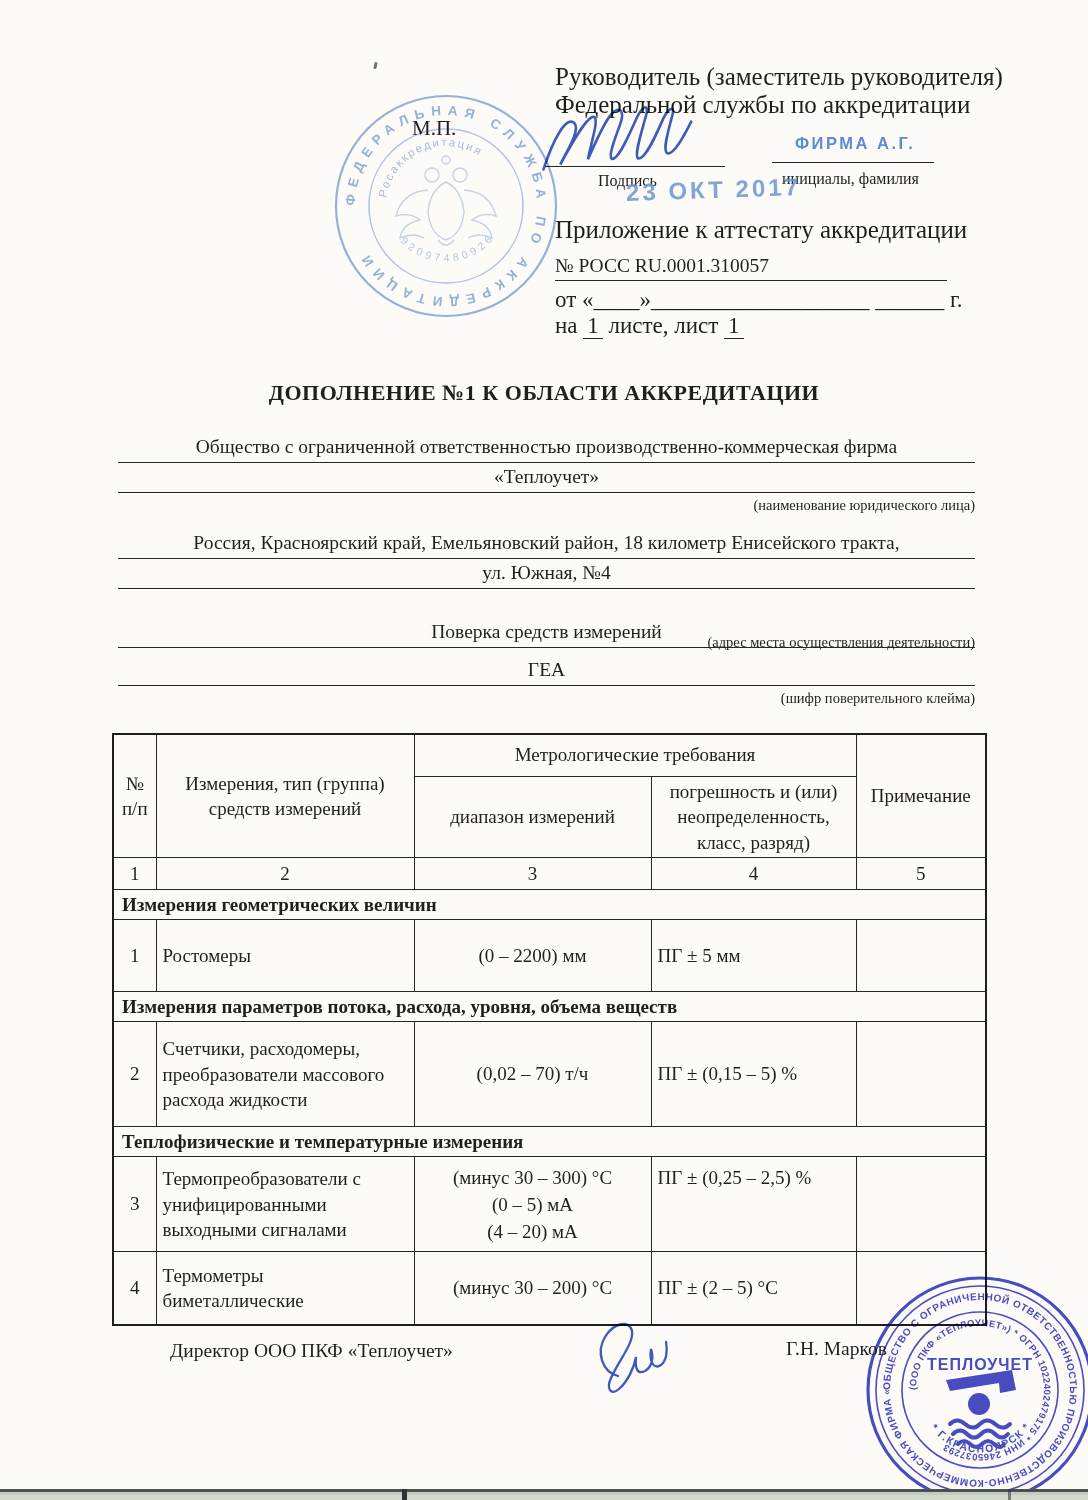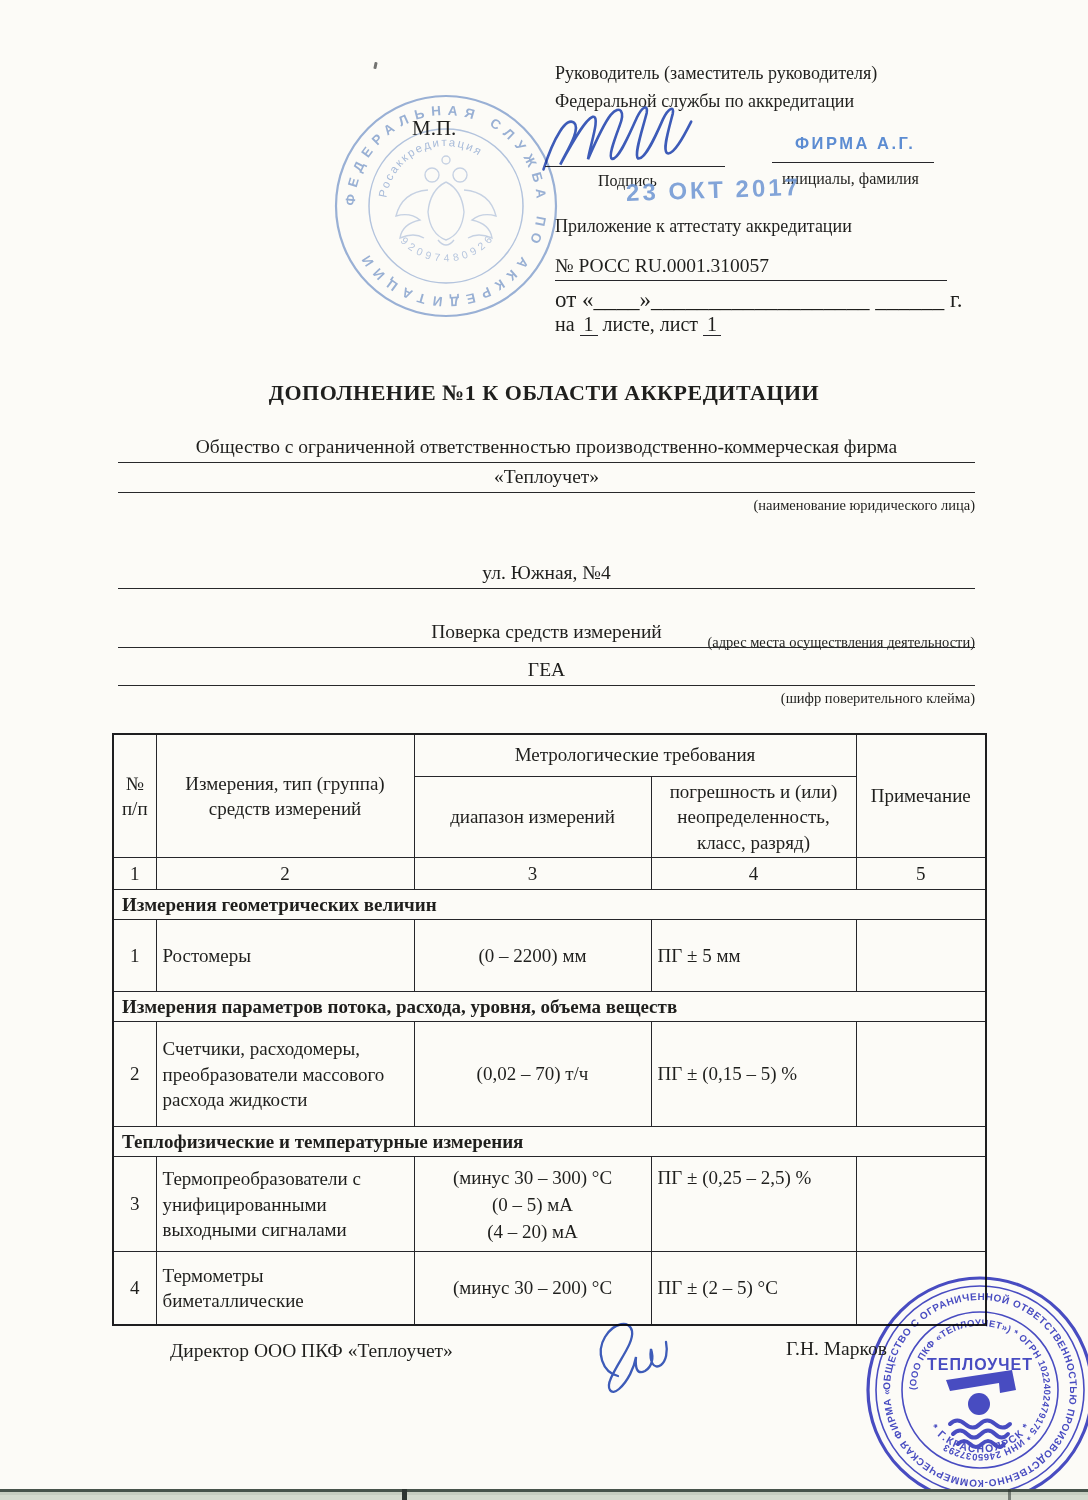--- a/index.html
+++ b/index.html
@@ -4,38 +4,38 @@
 <style>
   html,body{margin:0;padding:0;background:#e8e8e4;}
   .page{
     position:relative;width:1088px;height:1500px;margin:0 auto;
     background:#fcfbf7;overflow:hidden;
     font-family:"Liberation Serif",serif;color:#1f1f1d;
   }
   .speck{position:absolute;background:#2a2a2a;opacity:.65;border-radius:1px;}
 
   
-  .head-line{position:absolute;left:555px;font-size:18px;white-space:nowrap;}
+  .head-line{position:absolute;left:555px;font-size:25px;white-space:nowrap;}
   .sig-line{position:absolute;border-bottom:1.7px solid #26262a;}
   .sig-caption{position:absolute;font-size:16px;}
   .name-stamp{
     position:absolute;left:795px;top:134px;
     font-family:"Liberation Sans",sans-serif;font-weight:bold;
     font-size:16.5px;letter-spacing:2.5px;color:#4f83cf;opacity:.92;
   }
   .date-stamp{
     position:absolute;left:626px;top:176px;
     font-family:"Liberation Sans",sans-serif;font-weight:bold;
     font-size:24px;letter-spacing:3px;color:#6d95d3;opacity:.85;
     transform:rotate(-2deg);white-space:nowrap;
   }
   .num-line{position:absolute;left:555px;top:255px;width:392px;font-size:19.5px;
     border-bottom:1.7px solid #26262a;padding-bottom:3px;white-space:nowrap;}
   .blank-line{position:absolute;left:555px;top:287px;font-size:23px;white-space:nowrap;}
-  .sheet-line{position:absolute;left:555px;top:313px;font-size:20px;white-space:nowrap;}
+  .sheet-line{position:absolute;left:555px;top:313px;font-size:23px;white-space:nowrap;}
   .u-num{border-bottom:1.6px solid #26262a;padding:0 4px;}
   .mp{position:absolute;left:412px;top:116px;font-size:21px;font-weight:normal;z-index:3;}
 
   
   .doc-title{position:absolute;left:0;top:380px;width:1088px;text-align:center;
     font-weight:bold;font-size:22px;letter-spacing:.5px;}
   .rule{position:absolute;left:118px;width:857px;text-align:center;
     font-size:19.5px;border-bottom:1.6px solid #28282a;line-height:30px;height:30px;}
   .cap{position:absolute;left:118px;width:857px;text-align:right;font-size:14.5px;}
 
@@ -137,20 +137,21 @@
     </g>
   </svg>
   <div class="mp">М.П.</div>
 
   <div class="doc-title">ДОПОЛНЕНИЕ №1 К ОБЛАСТИ АККРЕДИТАЦИИ</div>
 
   <div class="rule" style="top:432px;">Общество с ограниченной ответственностью производственно-коммерческая фирма</div>
   <div class="rule" style="top:462px;">«Теплоучет»</div>
   <div class="cap" style="top:497px;">(наименование юридического лица)</div>
 
+  <div class="rule" style="top:528px;">Россия, Красноярский край, Емельяновский район, 18 километр Енисейского тракта,</div>
   <div class="rule" style="top:558px;">ул. Южная, №4</div>
   <div class="cap" style="top:593px;margin-top:41px;">(адрес места осуществления деятельности)</div>
 
   <div class="rule" style="top:617px;">Поверка средств измерений</div>
   <div class="rule" style="top:655px;">ГЕА</div>
   <div class="cap" style="top:690px;">(шифр поверительного клейма)</div>
 
   <table class="acc">
     <colgroup>
       <col style="width:43px">

